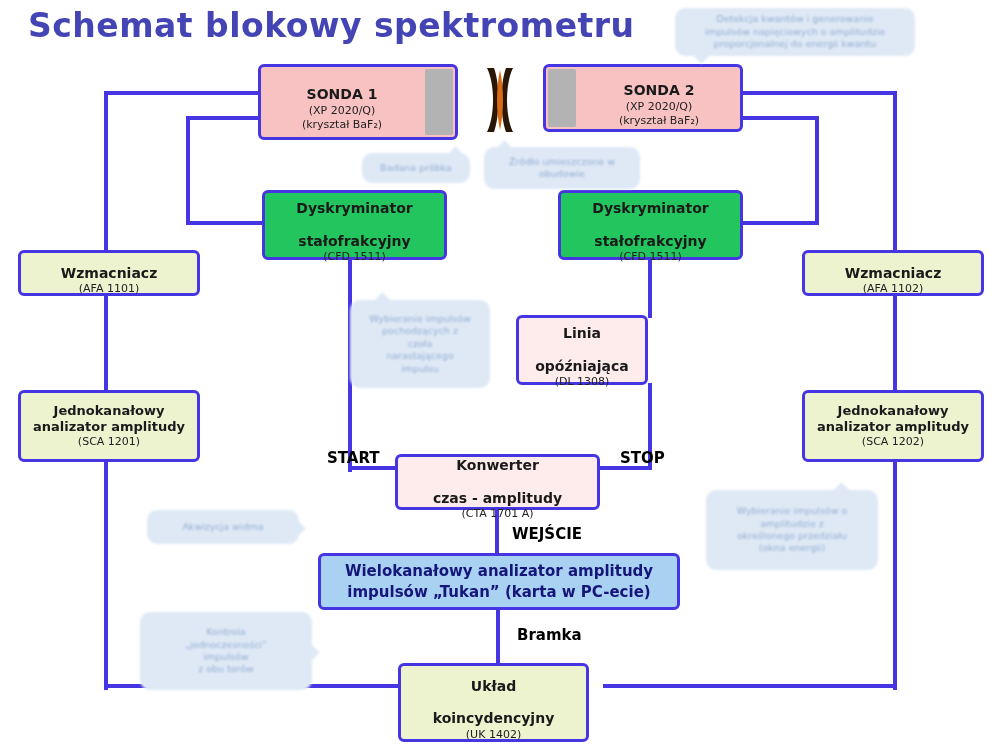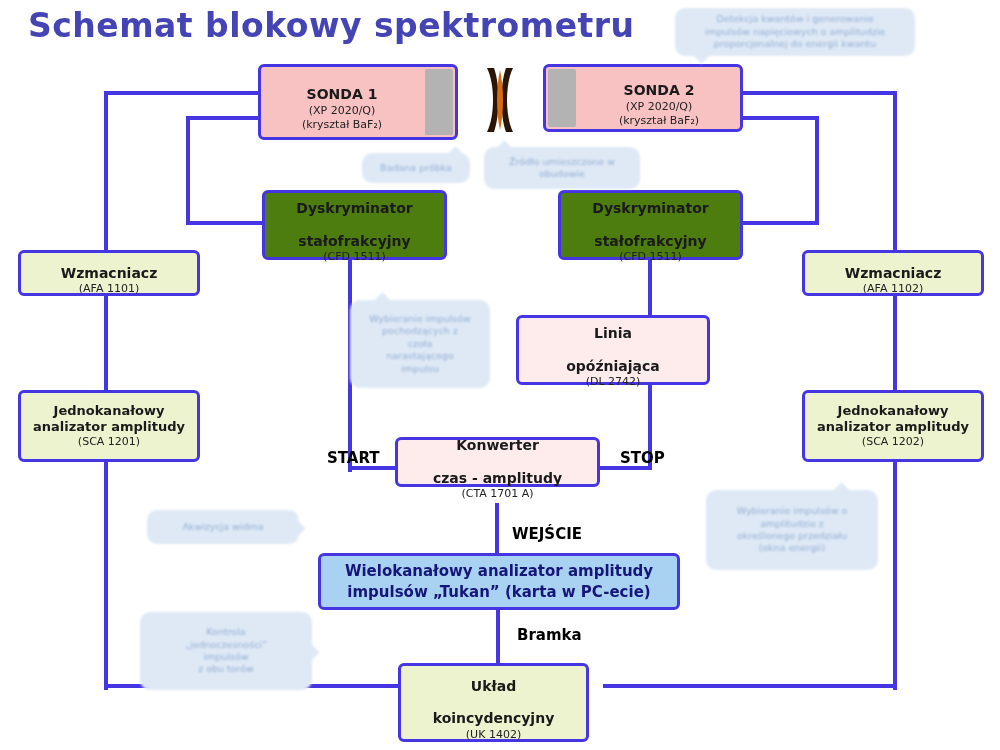--- a/index.html
+++ b/index.html
@@ -12,21 +12,21 @@
     color:#4444b4; letter-spacing:0.5px; z-index:2;
   }
   .line { position:absolute; background:#4635e2; z-index:1; }
   .block {
     position:absolute; border:3px solid #4635e2; border-radius:6px; z-index:2;
     display:flex; align-items:center; justify-content:center; text-align:center;
     box-sizing:border-box;
   }
   .vstack { display:flex; flex-direction:column; align-items:center; justify-content:center; flex:1; }
   .pink   { background:#f9c2c2; }
-  .salmon { background:#4d7c0f; }
+  .salmon { background:#22c55e; }
   .green  { background:#edf3cf; }
   .pale   { background:#fdeceb; }
   .blue   { background:#a9d2f2;text-align:right; }
   .b-l1 { font-size:14px; font-weight:bold; color:#1a1a1a; line-height:1.25;margin-top:15px; }
   .b-l2 { font-size:13px; font-weight:bold; color:#1a1a1a; line-height:1.25; }
   .b-l3 { font-size:11px; font-weight:normal; color:#222; line-height:1.3; }
   .mca-text { font-size:15px; font-weight:bold; color:#15157a; line-height:1.4; }
   .strip { width:28px; align-self:stretch; background:#b3b3b3; margin:2px; border-radius:2px; }
   .flabel { position:absolute; z-index:2; font-size:15px; font-weight:600; color:#000; }
   .callout {
@@ -112,45 +112,45 @@
     </div>
   </div>
 
   <div class="block green" style="left:802px;top:250px;width:182px;height:46px">
     <div class="vstack">
       <div class="b-l1">Wzmacniacz</div>
       <div class="b-l3">(AFA 1102)</div>
     </div>
   </div>
 
-  <div class="block pale" style="left:516px;top:315px;width:194px;height:70px">
+  <div class="block pale" style="left:516px;top:315px;width:132px;height:70px">
     <div class="vstack">
       <div class="b-l1">Linia</div>
       <div class="b-l1">opóźniająca</div>
-      <div class="b-l3">(DL 2742)</div>
+      <div class="b-l3">(DL 1308)</div>
     </div>
   </div>
 
   <div class="block green" style="left:18px;top:390px;width:182px;height:72px">
     <div class="vstack">
       <div class="b-l2">Jednokanałowy</div>
       <div class="b-l2">analizator amplitudy</div>
       <div class="b-l3">(SCA 1201)</div>
     </div>
   </div>
 
   <div class="block green" style="left:802px;top:390px;width:182px;height:72px">
     <div class="vstack">
       <div class="b-l2">Jednokanałowy</div>
       <div class="b-l2">analizator amplitudy</div>
       <div class="b-l3">(SCA 1202)</div>
     </div>
   </div>
 
-  <div class="block pale" style="left:395px;top:437px;width:205px;height:50px">
+  <div class="block pale" style="left:395px;top:454px;width:205px;height:56px">
     <div class="vstack">
       <div class="b-l1">Konwerter</div>
       <div class="b-l1">czas - amplitudy</div>
       <div class="b-l3">(CTA 1701 A)</div>
     </div>
   </div>
 
   <div class="block blue" style="left:318px;top:553px;width:362px;height:57px">
     <div class="vstack">
       <div class="mca-text">Wielokanałowy analizator amplitudy</div>

